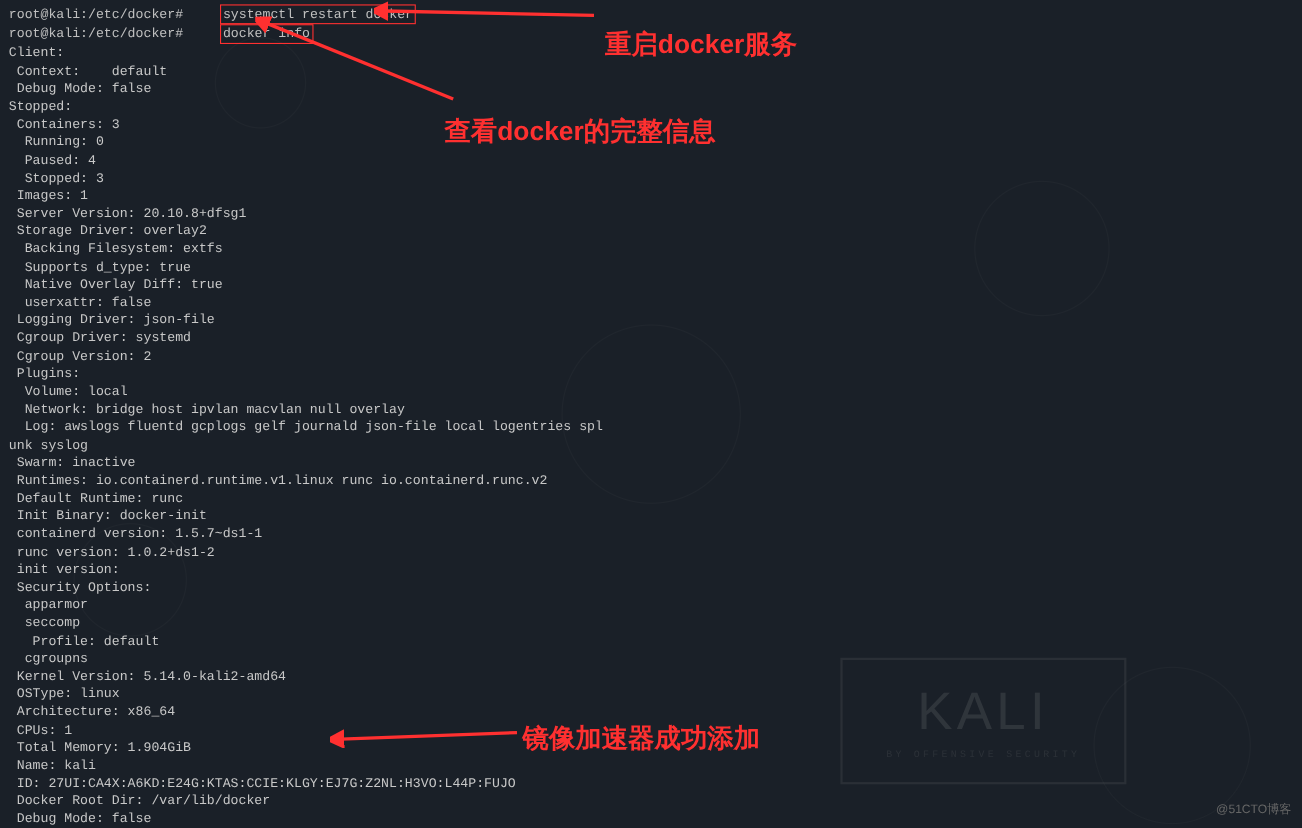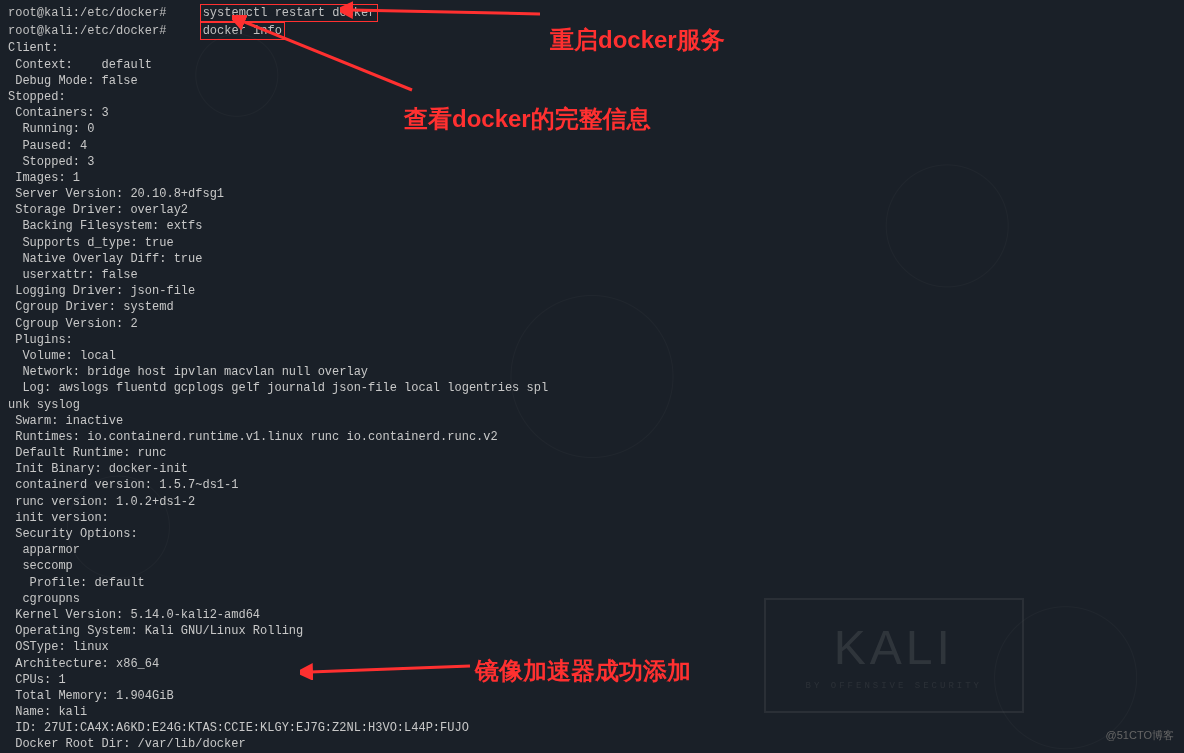--- a/index.html
+++ b/index.html
@@ -135,21 +135,20 @@
   <div class="output-line"> Init Binary: docker-init</div>
   <div class="output-line"> containerd version: 1.5.7~ds1-1</div>
   <div class="output-line"> runc version: 1.0.2+ds1-2</div>
   <div class="output-line"> init version:</div>
   <div class="output-line"> Security Options:</div>
   <div class="output-line">  apparmor</div>
   <div class="output-line">  seccomp</div>
   <div class="output-line">   Profile: default</div>
   <div class="output-line">  cgroupns</div>
   <div class="output-line"> Kernel Version: 5.14.0-kali2-amd64</div>
-  <div class="output-line"> Operating System: Kali GNU/Linux Rolling</div>
   <div class="output-line"> OSType: linux</div>
   <div class="output-line"> Architecture: x86_64</div>
   <div class="output-line"> CPUs: 1</div>
   <div class="output-line"> Total Memory: 1.904GiB</div>
   <div class="output-line"> Name: kali</div>
   <div class="output-line"> ID: 27UI:CA4X:A6KD:E24G:KTAS:CCIE:KLGY:EJ7G:Z2NL:H3VO:L44P:FUJO</div>
   <div class="output-line"> Docker Root Dir: /var/lib/docker</div>
   <div class="output-line"> Debug Mode: false</div>
 
 </div>

